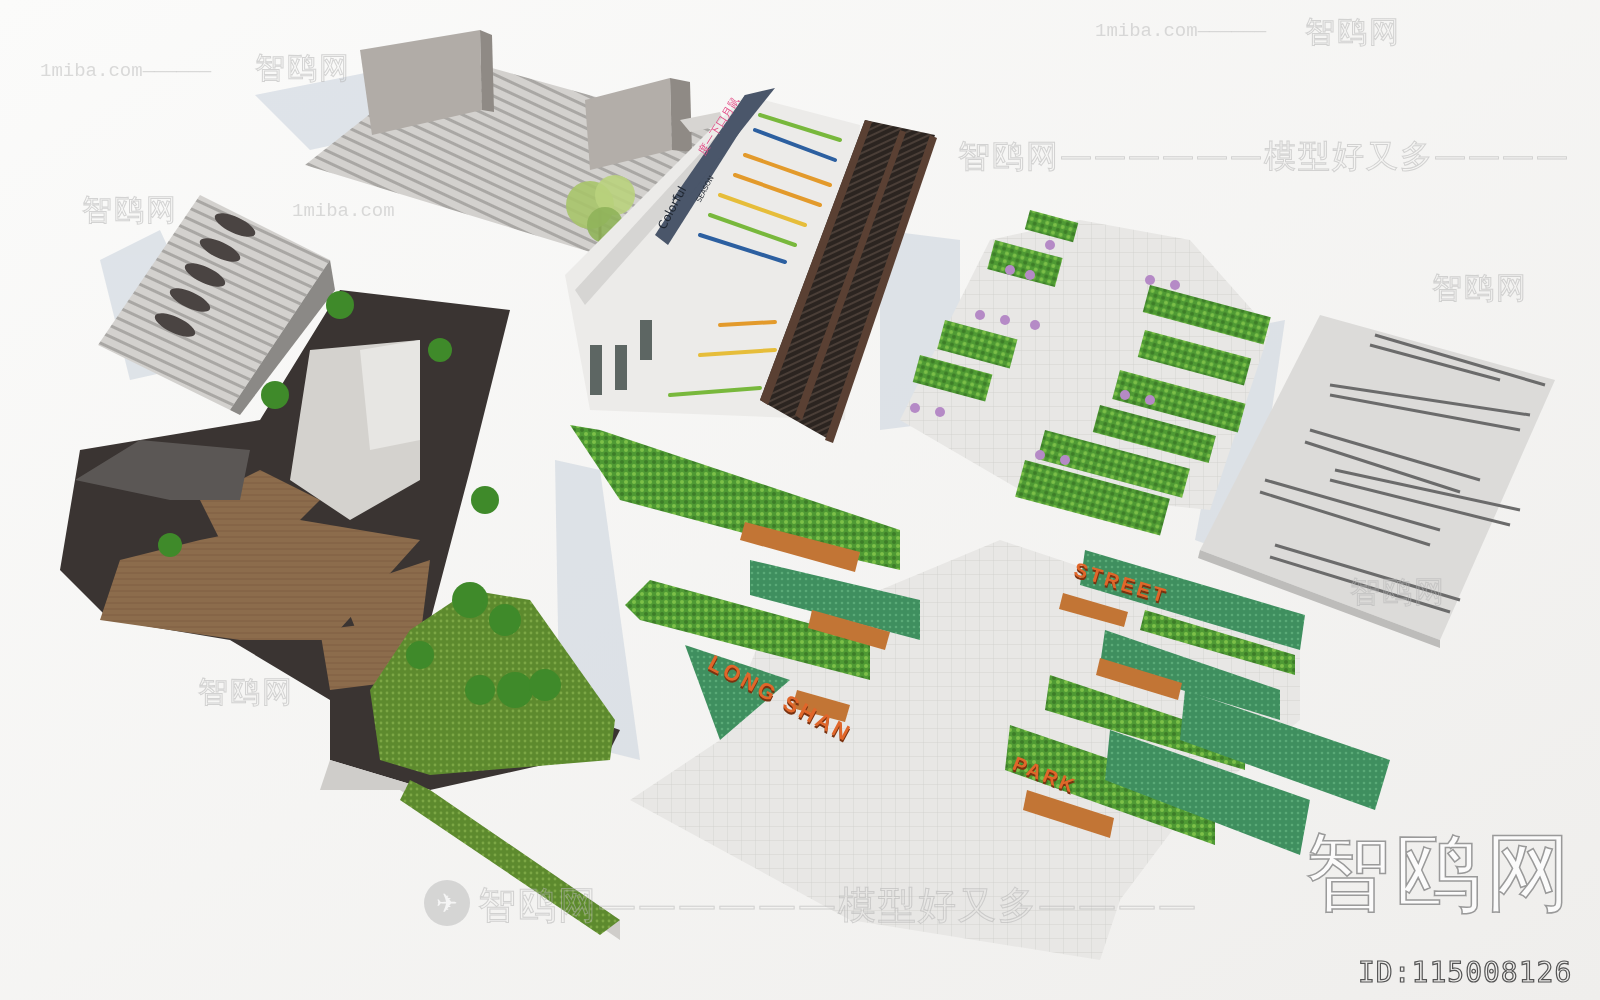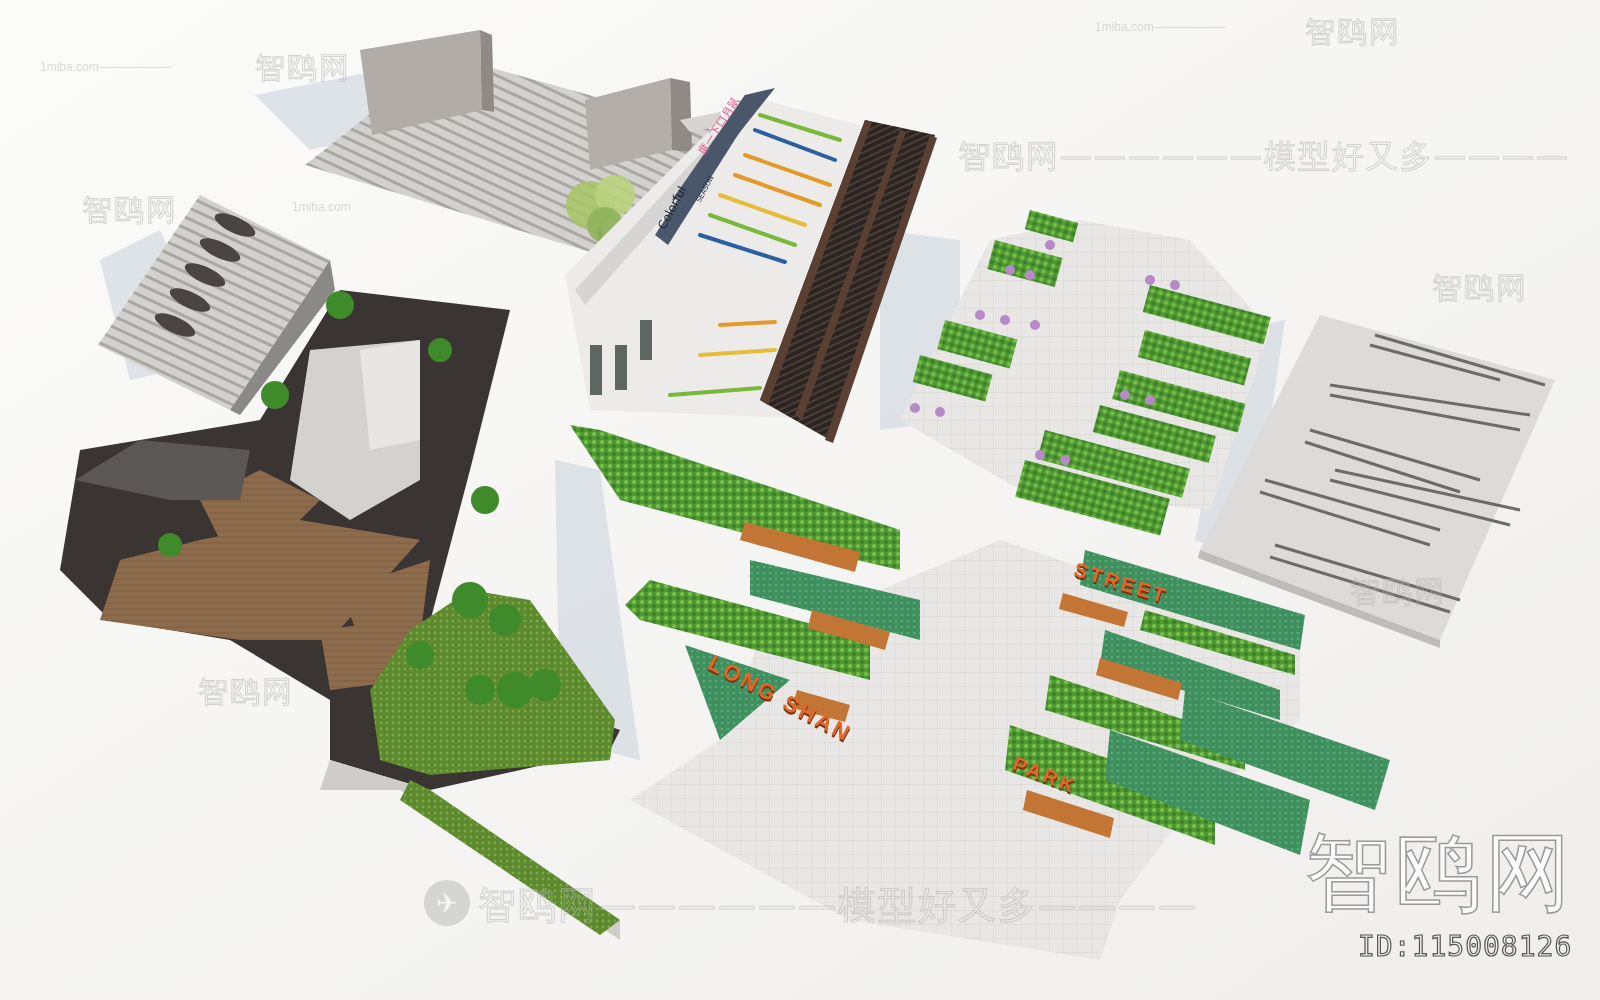--- a/index.html
+++ b/index.html
@@ -1,23 +1,23 @@
 <!DOCTYPE html>
 <html><head>
 <meta charset="utf-8">
 <style>
   html,body{margin:0;padding:0;}
   body{width:1600px;height:1000px;overflow:hidden;background:#f6f5f3;font-family:"DejaVu Sans",sans-serif;position:relative;}
   .stage{position:absolute;left:0;top:0;width:1600px;height:1000px;}
   .stage svg{position:absolute;left:0;top:0;}
   .wm{position:absolute;color:transparent;-webkit-text-stroke:1px rgba(180,180,180,0.55);font-family:"DejaVu Sans",sans-serif;white-space:nowrap;pointer-events:none;letter-spacing:2px;}
-  .wm-site{position:absolute;color:rgba(190,190,190,0.55);font-family:Liberation Sans, sans-serif;font-size:12px;white-space:nowrap;pointer-events:none;}
+  .wm-site{position:absolute;color:rgba(190,190,190,0.55);font-family:Liberation Mono, monospace;font-size:19px;white-space:nowrap;pointer-events:none;}
   .sign{position:absolute;font-family:"Liberation Sans",sans-serif;font-weight:bold;color:#e0662a;text-shadow:1px 2px 0 #7a3210;white-space:nowrap;letter-spacing:3px;}
   .banner{position:absolute;font-family:"DejaVu Sans",sans-serif;font-size:10px;white-space:nowrap;}
-  .id-label{position:absolute;left:1358px;top:930px;font-family:"DejaVu Sans Mono",monospace;font-size:28px;color:transparent;-webkit-text-stroke:1.2px #555;letter-spacing:1px;}
+  .id-label{position:absolute;left:1358px;top:956px;font-family:"DejaVu Sans Mono",monospace;font-size:28px;color:transparent;-webkit-text-stroke:1.2px #555;letter-spacing:1px;}
   .big-logo{position:absolute;left:1305px;top:815px;font-size:86px;color:rgba(255,255,255,0.75);-webkit-text-stroke:1.5px #9a9a9a;letter-spacing:4px;}
   .bird{position:absolute;left:424px;top:880px;width:46px;height:46px;border-radius:50%;background:rgba(200,200,200,0.7);display:flex;align-items:center;justify-content:center;color:#f5f5f5;font-size:26px;}
 </style>
 </head>
 <body>
 
 <div class="stage">
 <svg width="1600" height="1000" viewBox="0 0 1600 1000">
   <defs>
     <linearGradient id="bg" x1="0" y1="0" x2="1" y2="1">

